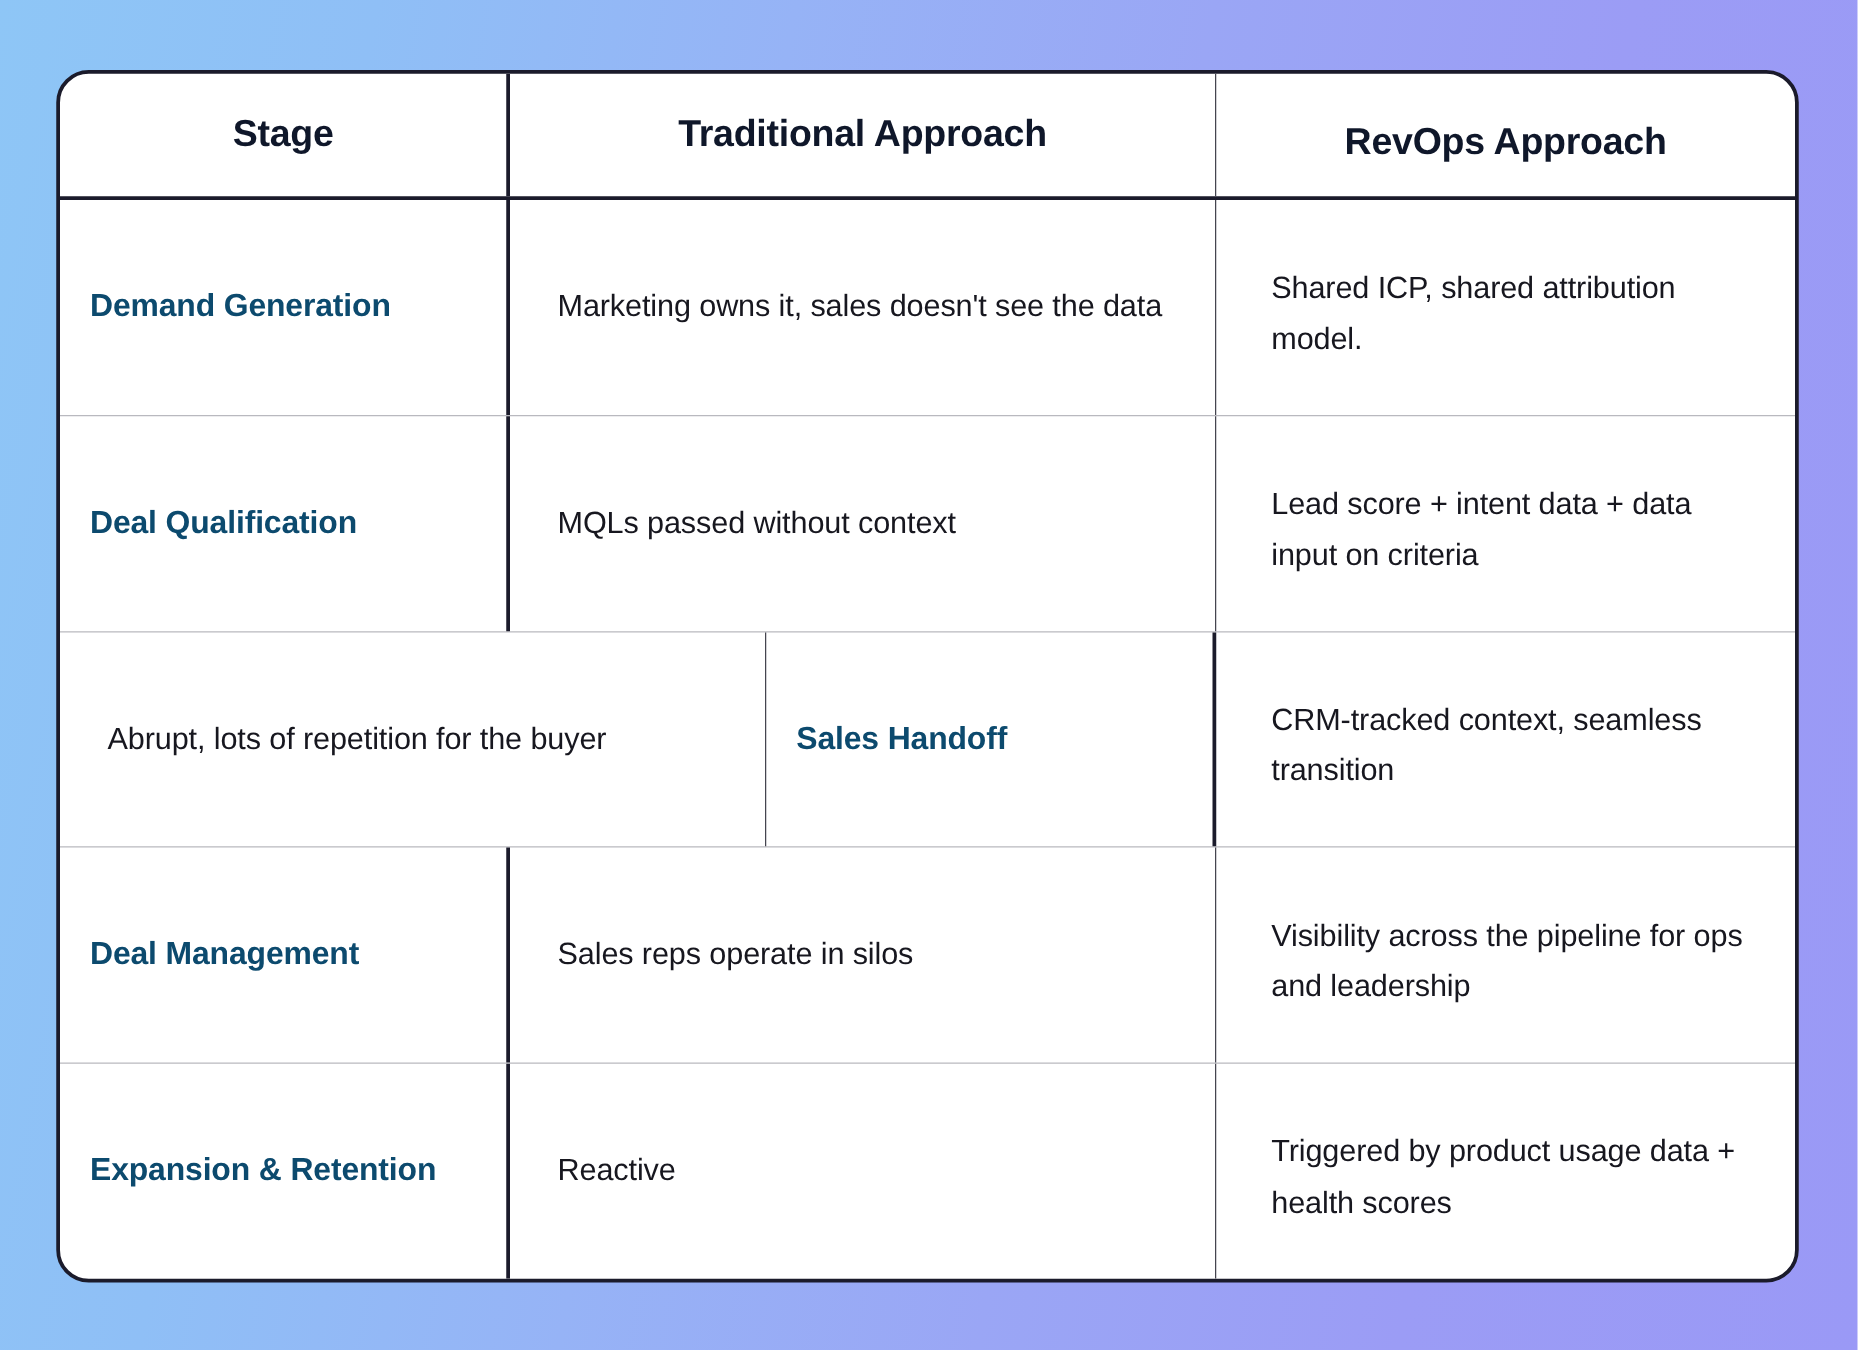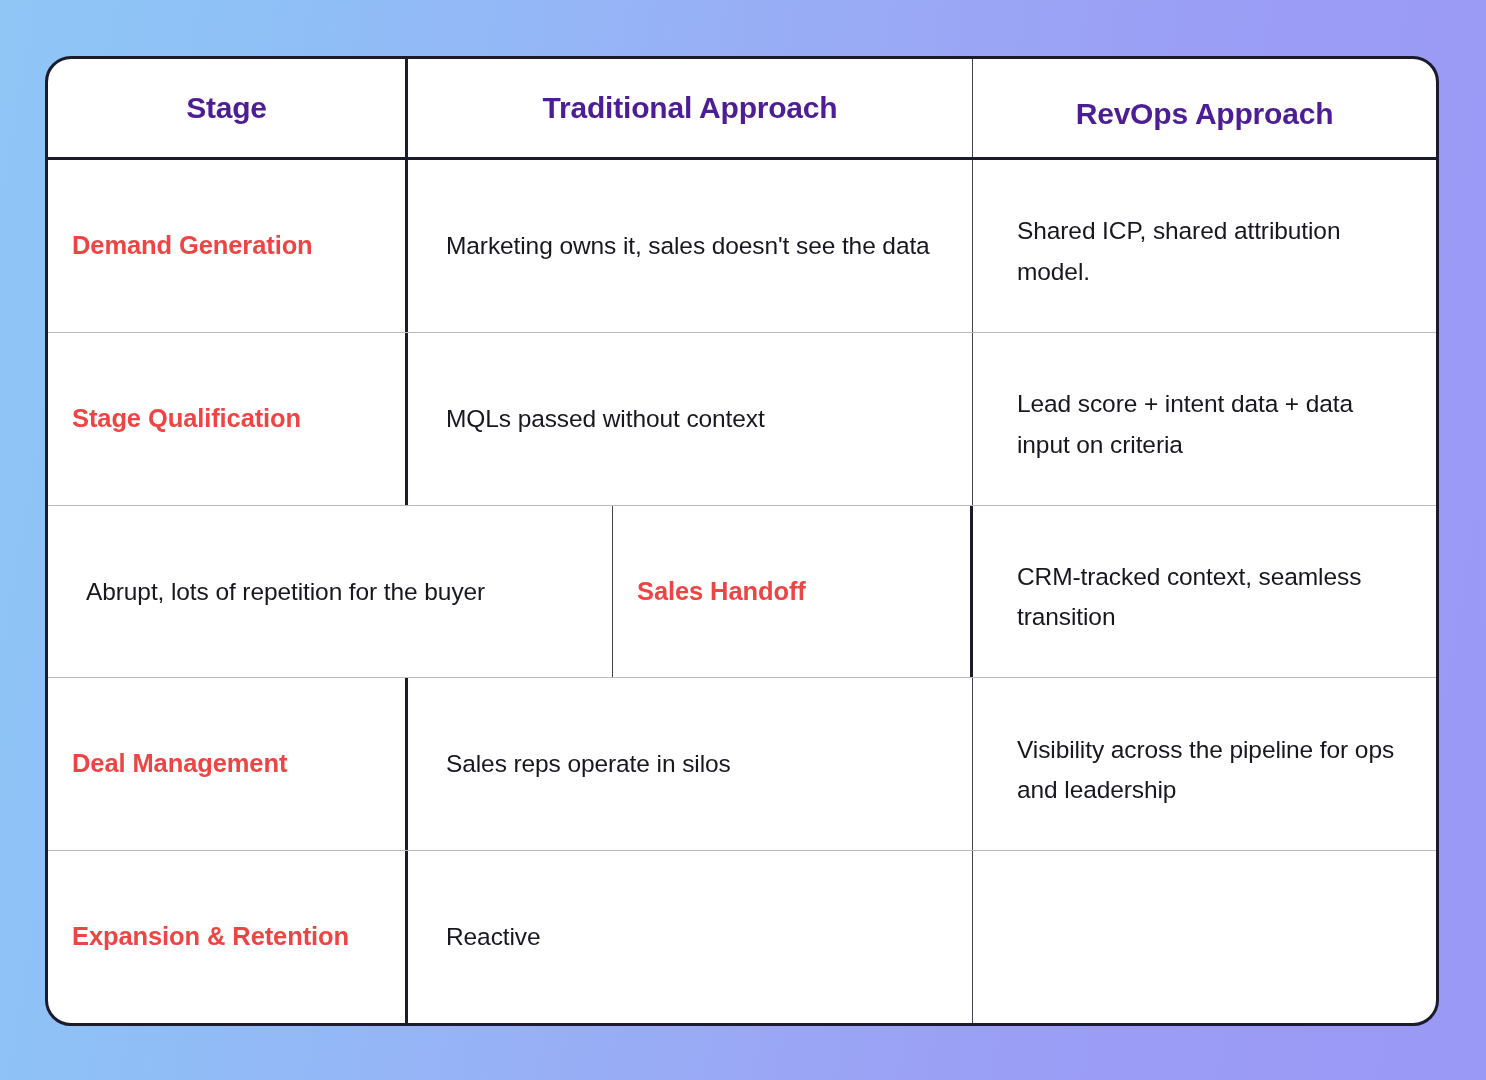--- a/index.html
+++ b/index.html
@@ -89,30 +89,30 @@
   
   .t-row.head .cell {
     justify-content: center;
     padding-left: 0;
     padding-right: 0;
   }
 
   .head-label {
     font-size: 30px;
     font-weight: 700;
-    color: #4c1d95;
+    color: #0f172a;
     letter-spacing: -0.2px;
     text-align: center;
     line-height: 1.2;
   }
 
   .stage-label {
     font-size: 25.5px;
     font-weight: 700;
-    color: #ef4444;
+    color: #0c4a6e;
     line-height: 1.32;
     letter-spacing: -0.1px;
   }
 
   .body-text {
     font-size: 24.5px;
     font-weight: 400;
     color: #17171f;
     line-height: 1.62;
     letter-spacing: -0.1px;
@@ -148,21 +148,21 @@
       <div class="cell col-trad">
         <span class="body-text">Marketing owns it, sales doesn't see the data</span>
       </div>
       <div class="cell col-revops">
         <span class="body-text centered-col">Shared ICP, shared attribution model.</span>
       </div>
     </div>
 
     <div class="t-row body">
       <div class="cell col-stage">
-        <span class="stage-label">Stage Qualification</span>
+        <span class="stage-label">Deal Qualification</span>
       </div>
       <div class="cell col-trad">
         <span class="body-text">MQLs passed without context</span>
       </div>
       <div class="cell col-revops">
         <span class="body-text centered-col">Lead score + intent data + data input on criteria</span>
       </div>
     </div>
 
     <div class="t-row body">
@@ -189,17 +189,20 @@
       </div>
     </div>
 
 
     <div class="t-row body last">
       <div class="cell col-stage">
         <span class="stage-label">Expansion &amp; Retention</span>
       </div>
       <div class="cell col-trad">
         <span class="body-text">Reactive</span>
+      </div>
+      <div class="cell col-revops">
+        <span class="body-text centered-col">Triggered by product usage data + health scores</span>
       </div>
     </div>
 
   </div>
 </div>
 
 </body></html>

